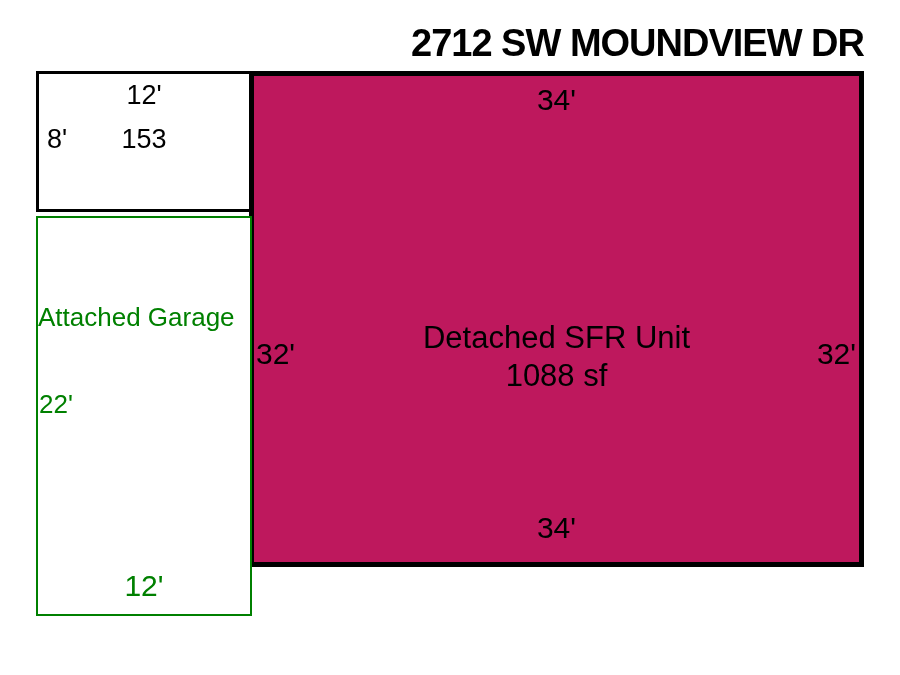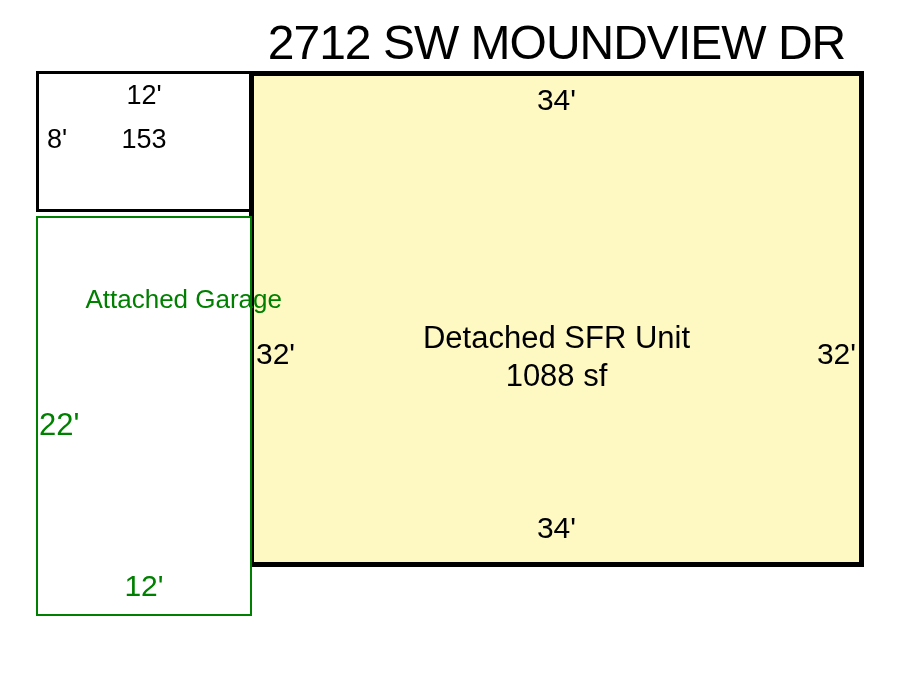--- a/index.html
+++ b/index.html
@@ -14,37 +14,37 @@
     background: var(--background, #ffffff);
     font-family: "Liberation Sans", sans-serif;
     color: var(--outline, #000000);
     overflow: hidden;
   }
   .title {
     position: absolute;
     left: 249px;
     top: 20px;
     width: 615px;
-    text-align: center;
-    font-size: 48px;
-    font-weight: normal;
+    text-align: right;
+    font-size: 38px;
+    font-weight: bold;
     line-height: 46px;
     white-space: nowrap;
     letter-spacing: -1px;
   }
   
   .main-box {
     position: absolute;
     left: 249px;
     top: 71px;
     width: 615px;
     height: 496px;
     border: 5px solid var(--outline, #000000);
     box-sizing: border-box;
-    background: #fef9c3;
+    background: #be185d;
   }
   .dim {
     position: absolute;
     font-size: 30px;
     line-height: 36px;
     white-space: nowrap;
   }
   .main-box .dim-top    { top: 6px;    left: 0; width: 100%; text-align: center; }
   .main-box .dim-bottom { bottom: 16px; left: 0; width: 100%; text-align: center; }
   .main-box .dim-left   { top: 260px;  left: 2px; }
@@ -93,43 +93,42 @@
     top: 216px;
     width: 216px;
     height: 400px;
     border: 2px solid var(--garage-green, #008000);
     box-sizing: border-box;
     background: #ffffff;
     color: var(--garage-green, #008000);
   }
   .g-name {
     position: absolute;
-    top: 66px;
+    top: 84px;
     left: 0;
     width: 100%;
-    text-align: right;
+    text-align: left;
     font-size: 26px;
     line-height: 30px;
     white-space: nowrap;
-    padding-left: 32px;
   }
   .g-area {
     position: absolute;
     top: 99px;
     left: 0;
     width: 100%;
     text-align: center;
     font-size: 27px;
     line-height: 32px;
   }
   .g-left {
     position: absolute;
-    top: 189px;
+    top: 168px;
     left: 1px;
-    font-size: 31px;
+    font-size: 26px;
     line-height: 36px;
   }
   .g-bottom {
     position: absolute;
     bottom: 10px;
     left: 0;
     width: 100%;
     text-align: center;
     font-size: 30px;
     line-height: 36px;

